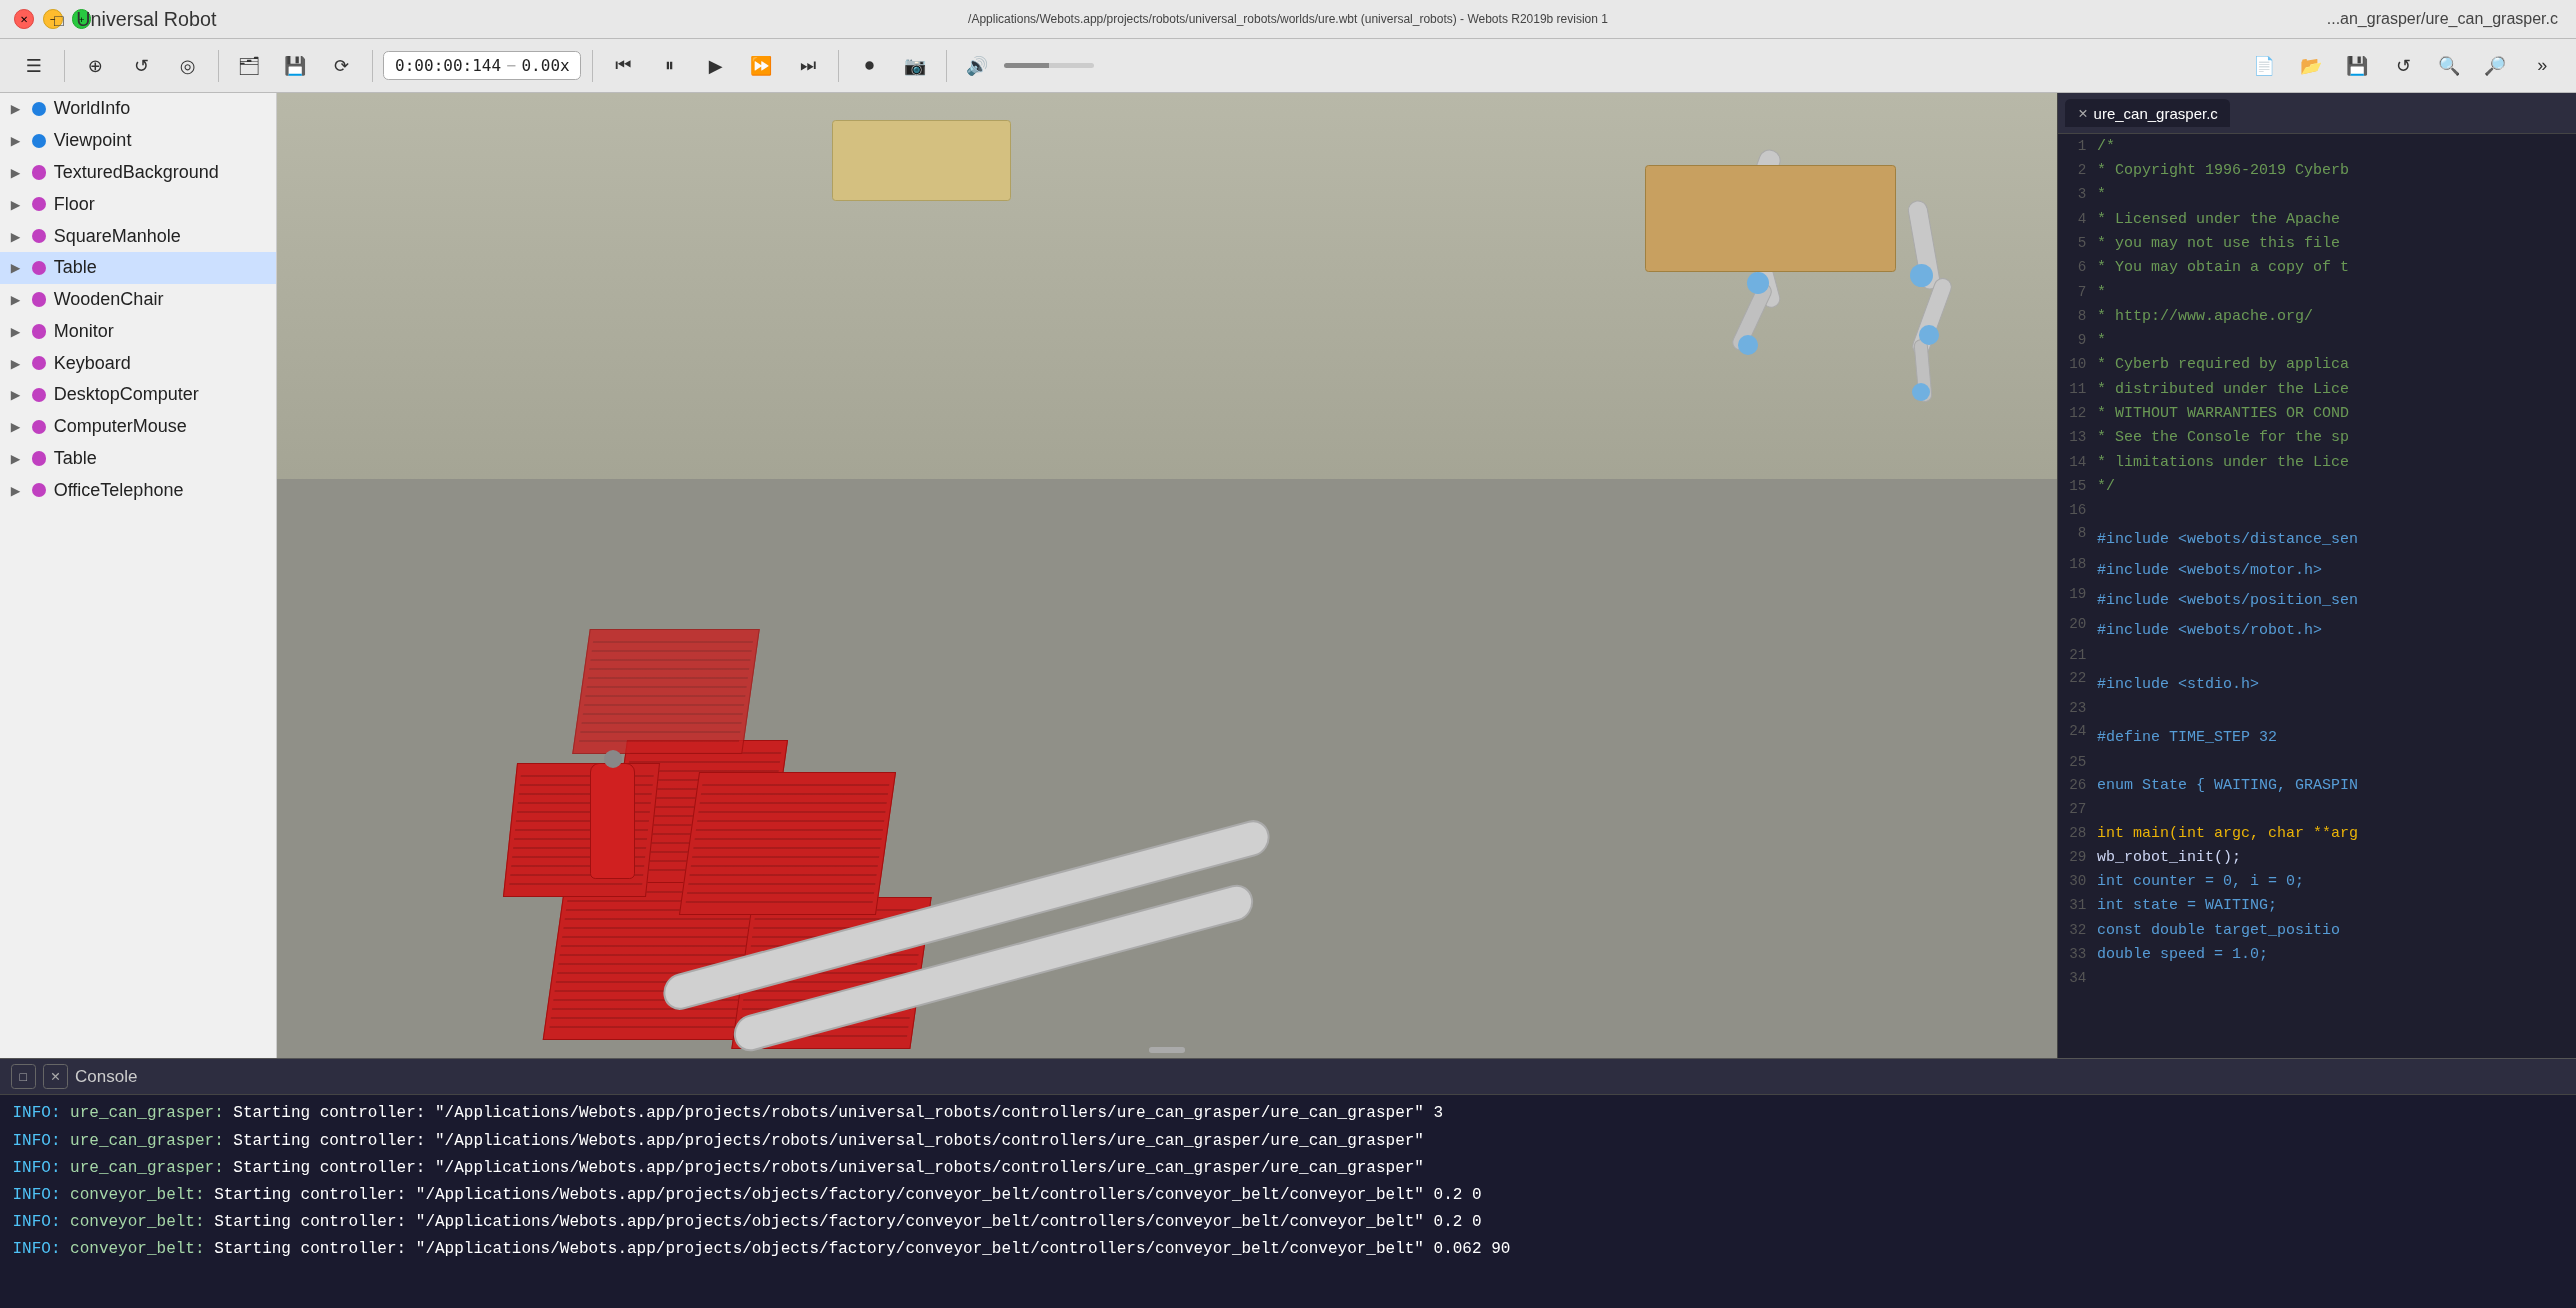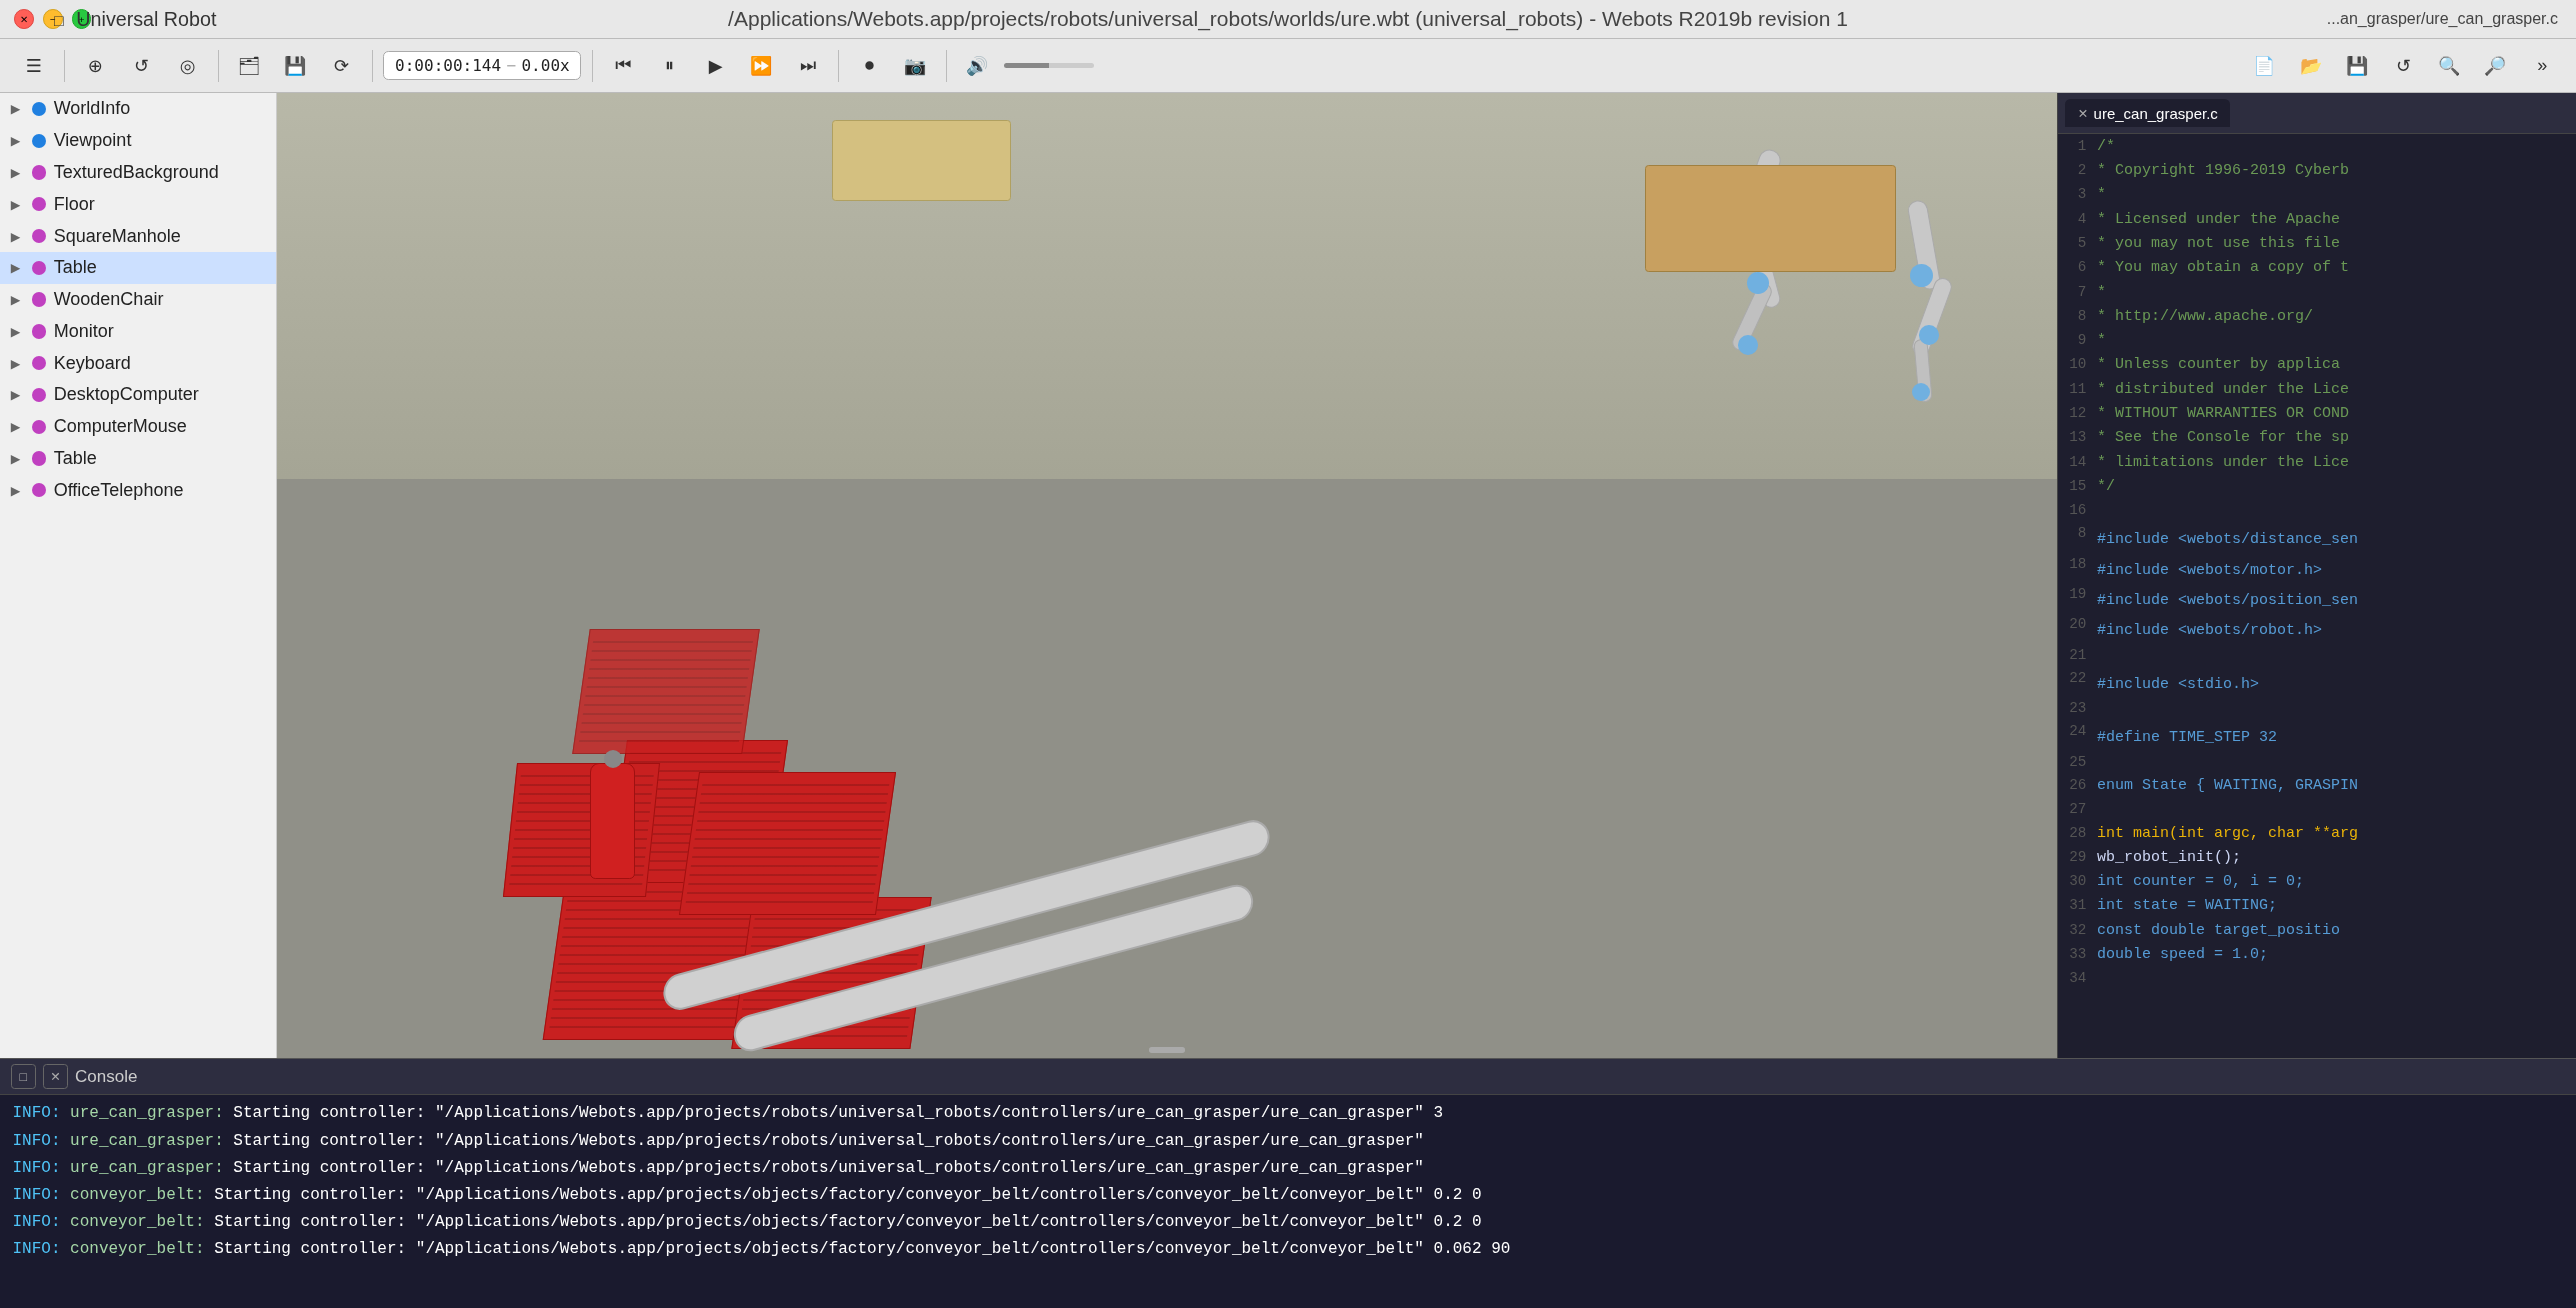--- a/index.html
+++ b/index.html
@@ -32,21 +32,21 @@
     .tl-green { background: #28c840; border: 0.9px solid #1aab29; }
     #titlebar .app-name {
       position: absolute;
       left: 54px;
       font-size: 19.7px;
       font-weight: 500;
       color: #333;
       text-align: right;
     }
     #titlebar .title-text {
-      font-size: 21px;
+      font-size: 12px;
       color: #444;
     }
     #titlebar .right-title {
       position: absolute;
       right: 18px;
       font-size: 16px;
       color: #444;
     }
 
     
@@ -537,21 +537,21 @@
           <div class="code-line">
             <span class="line-num">8</span>
             <span class="line-code c-comment"> *     http://www.apache.org/</span>
           </div>
           <div class="code-line">
             <span class="line-num">9</span>
             <span class="line-code c-comment"> *</span>
           </div>
           <div class="code-line">
             <span class="line-num">10</span>
-            <span class="line-code c-comment"> * Unless counter by applica</span>
+            <span class="line-code c-comment"> * Cyberb required by applica</span>
           </div>
           <div class="code-line">
             <span class="line-num">11</span>
             <span class="line-code c-comment"> * distributed under the Lice</span>
           </div>
           <div class="code-line">
             <span class="line-num">12</span>
             <span class="line-code c-comment"> * WITHOUT WARRANTIES OR COND</span>
           </div>
           <div class="code-line">

